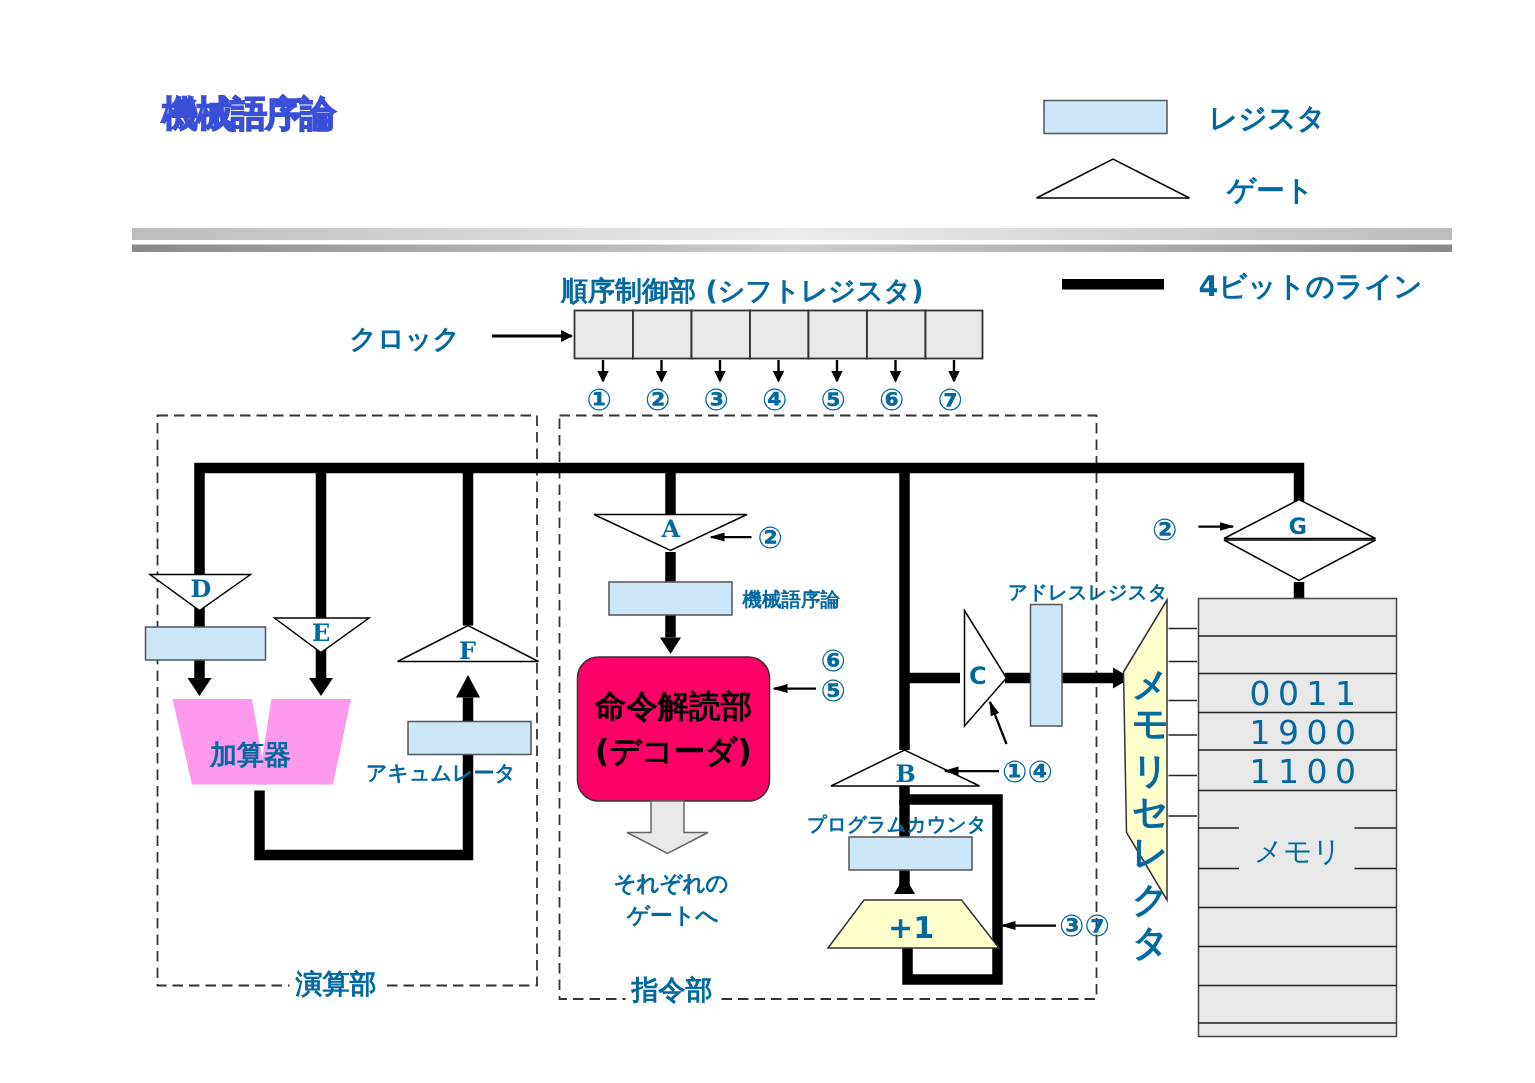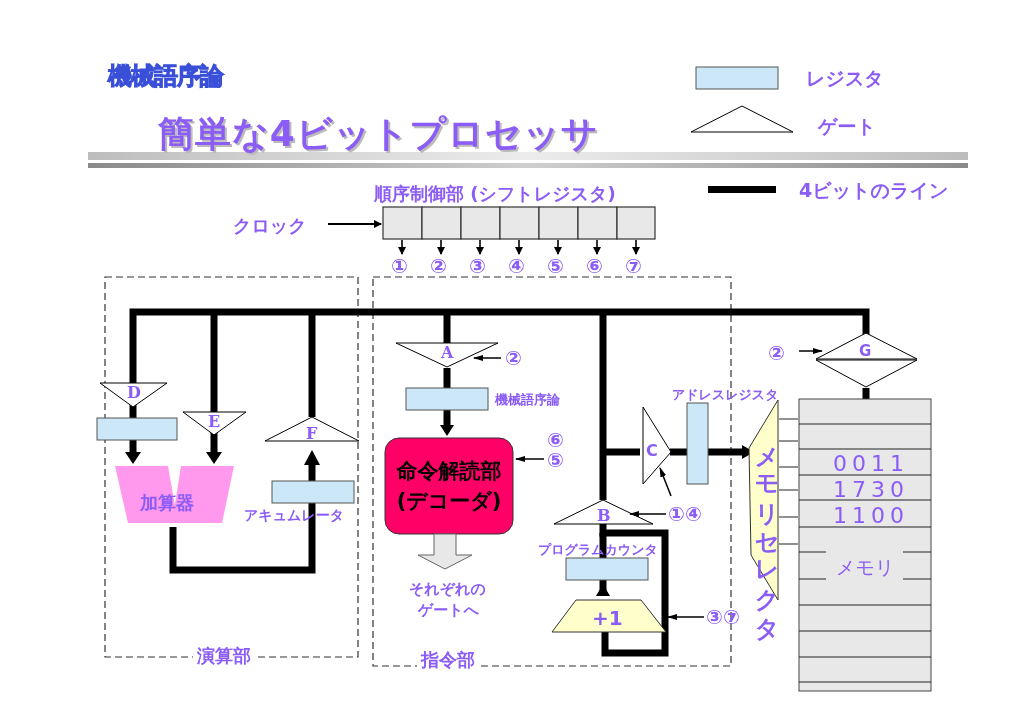--- a/index.html
+++ b/index.html
@@ -1,19 +1,19 @@
 <!DOCTYPE html>
 <html><head>
 <meta charset="utf-8">
 <style>
   html, body { margin: 0; padding: 0; background: #ffffff; }
   body { width: 1023px; height: 722px; position: relative; overflow: hidden;
          font-family: "DejaVu Sans", sans-serif; }
   #stage { position: absolute; left: 16px; top: 0; width: 1023px; height: 540px; }
-  .t { position: absolute; white-space: nowrap; color: #8b5cf6; font-weight: bold; }
+  .t { position: absolute; white-space: nowrap; color: #0369a1; font-weight: bold; }
   .course { left: 92px; top: 60px; font-size: 24px; color: #8b9af0;
             -webkit-text-stroke: 1px #3a4fd8; letter-spacing: -1px; }
   .title { left: 142px; top: 110px; font-size: 36px; letter-spacing: 1px;
            text-shadow: 2px 2px 0 #bbb; }
   .legend-label { font-size: 19px; }
   .lbl { font-size: 15px; }
   .lbl-lg { font-size: 18px; }
   .circ { font-size: 20px; font-weight: bold; }
   .mem-val { font-family: "DejaVu Sans", sans-serif; font-weight: normal; font-size: 22px; letter-spacing: 5px; }
   .decoder-text { color: #000; font-size: 21px; text-align: center; line-height: 30px; }
@@ -168,21 +168,20 @@
       <line x1="485" y1="358" x2="458" y2="358" marker-end="url(#ahs)"></line>
       <line x1="528" y1="459" x2="500" y2="459" marker-end="url(#ahs)"></line>
       <line x1="650" y1="514" x2="614" y2="514" marker-end="url(#ahs)"></line>
       <line x1="655" y1="496" x2="644" y2="468" marker-end="url(#ahs)"></line>
       <line x1="688" y1="617" x2="652" y2="617" marker-end="url(#ahs)"></line>
       <line x1="783" y1="351" x2="806" y2="351" marker-end="url(#ahs)"></line>
     </g>
   </svg>
 
   <div class="t course">機械語序論</div>
-  <div class="t title">簡単な4ビットプロセッサ</div>
 
   <div class="t legend-label" style="left:790px;top:66px;">レジスタ</div>
   <div class="t legend-label" style="left:802px;top:114px;text-align:right;">ゲート</div>
   <div class="t legend-label" style="left:783px;top:178px;">4ビットのライン</div>
 
   <div class="t lbl-lg" style="left:358px;top:182px;">順序制御部 (シフトレジスタ)</div>
   <div class="t lbl-lg" style="left:217px;top:214px;text-align:right;">クロック</div>
 
   <div class="t circ" style="left:375px;top:254px;">①</div>
   <div class="t circ" style="left:414px;top:254px;">②</div>
@@ -215,17 +214,17 @@
   <div class="t" style="left:576px;top:606px;font-size:20px;">+1</div>
   <div class="t circ" style="left:690px;top:605px;">③⑦</div>
   <div class="t lbl-lg" style="left:401px;top:648px;background:#fff;padding:0 4px;">指令部</div>
 
   <div class="t" style="left:656px;top:386px;font-size:13px;">アドレスレジスタ</div>
   <div class="t vert" style="left:735px;top:430px;">メモリセレクタ</div>
   <div class="t" style="left:843px;top:342px;font-size:15px;font-family:'DejaVu Sans',sans-serif;">G</div>
   <div class="t circ" style="left:752px;top:341px;">②</div>
 
   <div class="t mem-val" style="left:817px;top:451px;">0011</div>
-  <div class="t mem-val" style="left:817px;top:477px;">1730</div>
+  <div class="t mem-val" style="left:817px;top:477px;">1900</div>
   <div class="t mem-val" style="left:817px;top:503px;">1100</div>
   <div class="t" style="left:820px;top:555px;font-size:19px;font-weight:normal;">メモリ</div>
 
 </div>
 
 </body></html>

